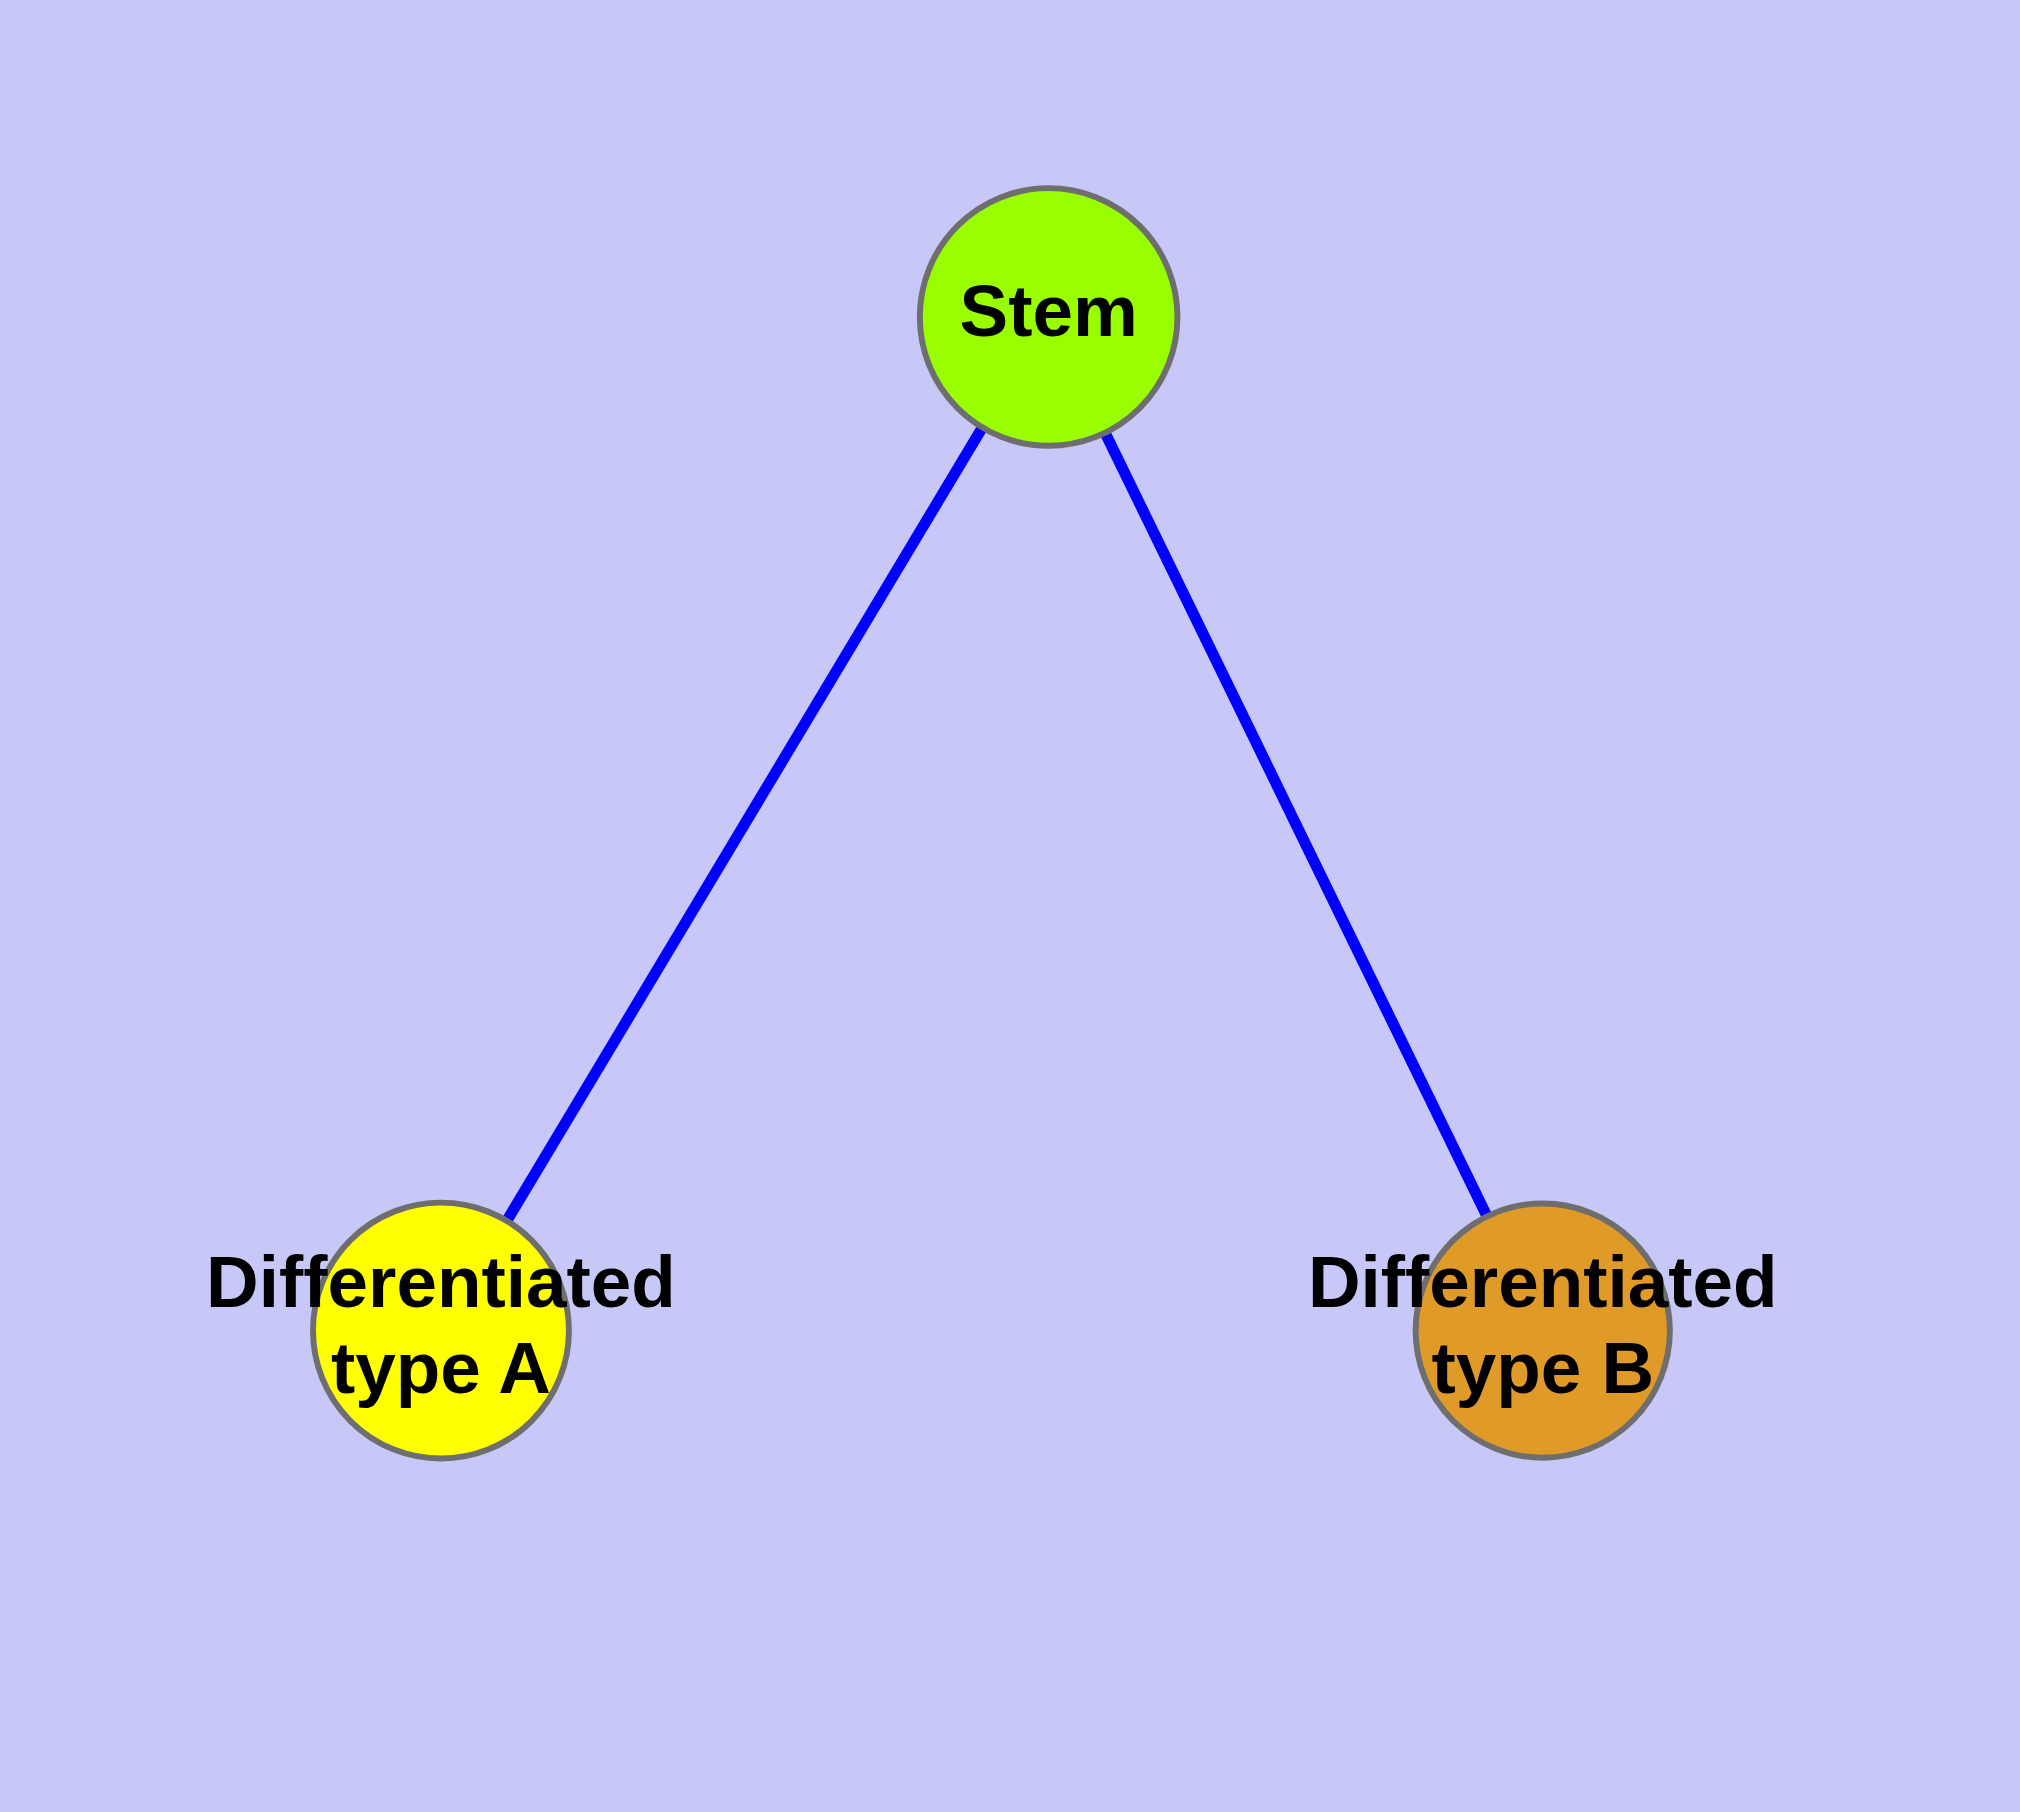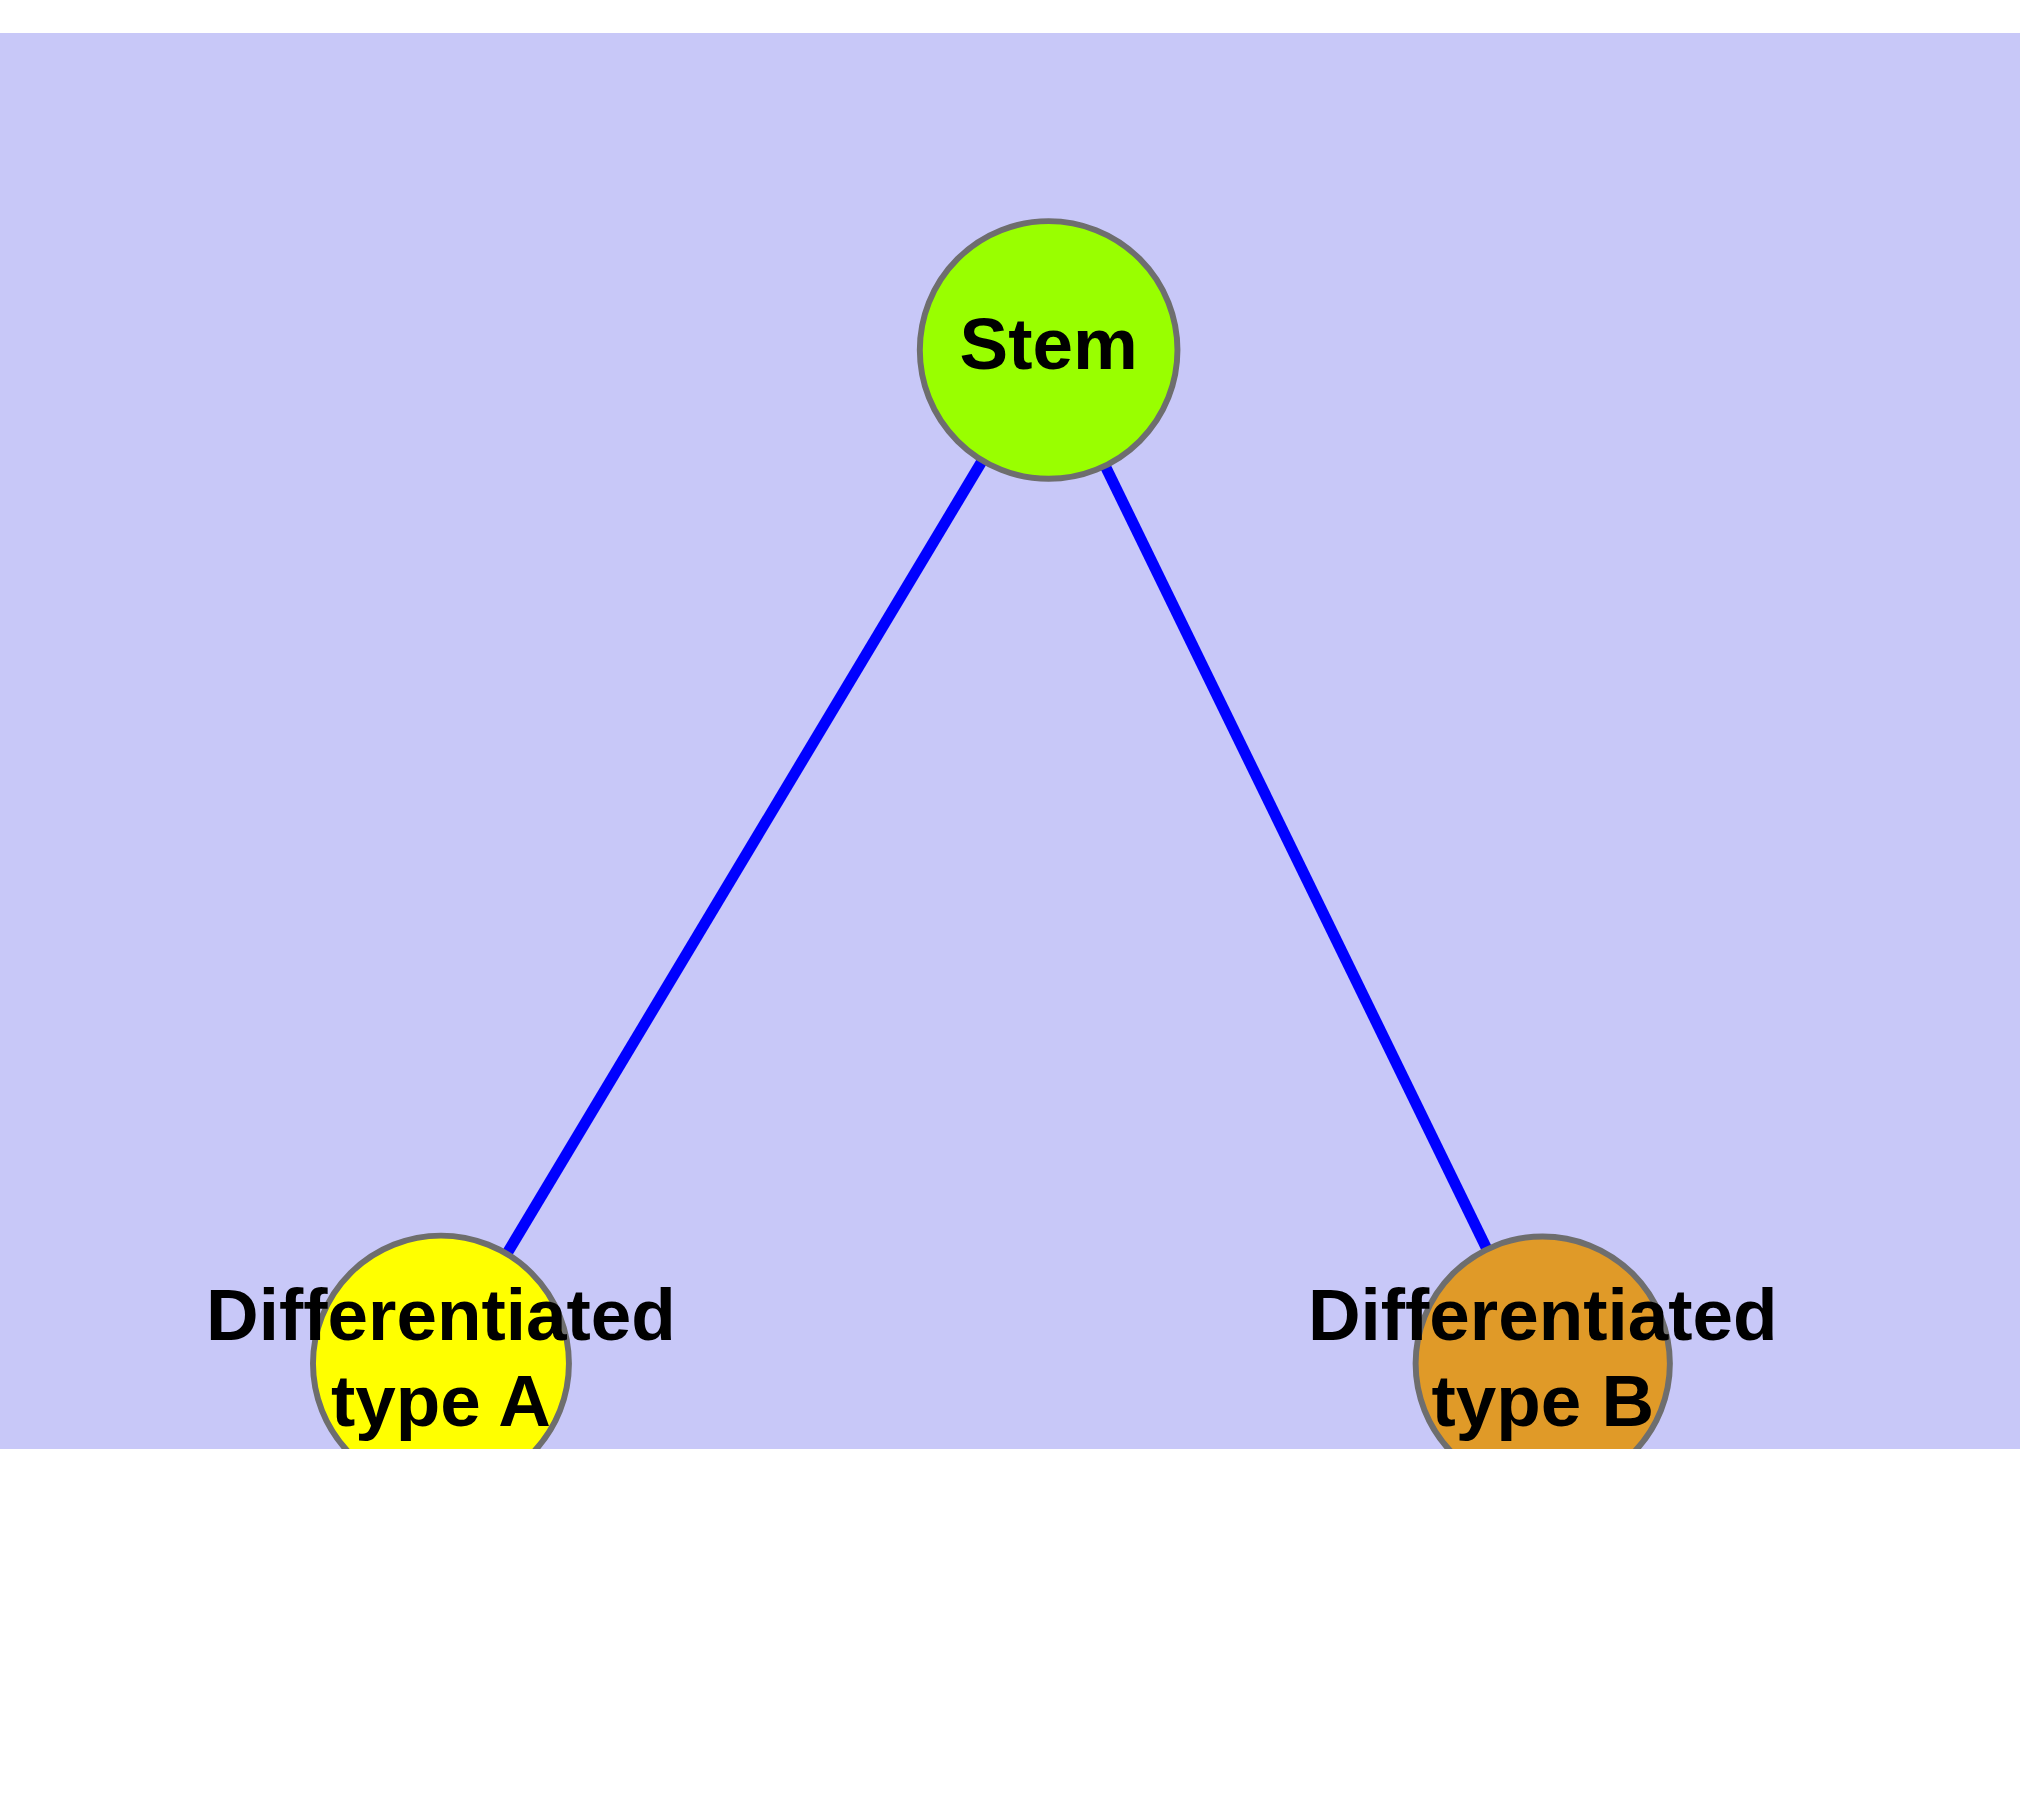--- a/index.html
+++ b/index.html
@@ -32,21 +32,21 @@
     font-weight: bold;
     fill: #000000;
     text-anchor: middle;
     dominant-baseline: middle;
     paint-order: normal;
   }
 </style>
 </head>
 <body>
 
-<div id="canvas" style="width: 2021px; height: 1416px; margin-top: 33px;">
+<div id="canvas" style="width: 2021px; height: 1812px;">
 
   <div id="plot-background" style="background: rgb(200, 200, 248); left: 0px; top: 0px; width: 2021px; height: 1812px;"></div>
 
   <svg id="graph-svg" viewBox="0 0 2384 2138" xmlns="http://www.w3.org/2000/svg" style="width: 2021px; height: 1812px;">
 
     <g id="edges-layer">
       <line id="edge-0" x1="1237" y1="374" x2="520" y2="1570" stroke="#0000ff" stroke-width="13" stroke-linecap="butt"></line>
       <line id="edge-1" x1="1237" y1="374" x2="1820" y2="1570" stroke="#0000ff" stroke-width="13" stroke-linecap="butt"></line>
     </g>
 

